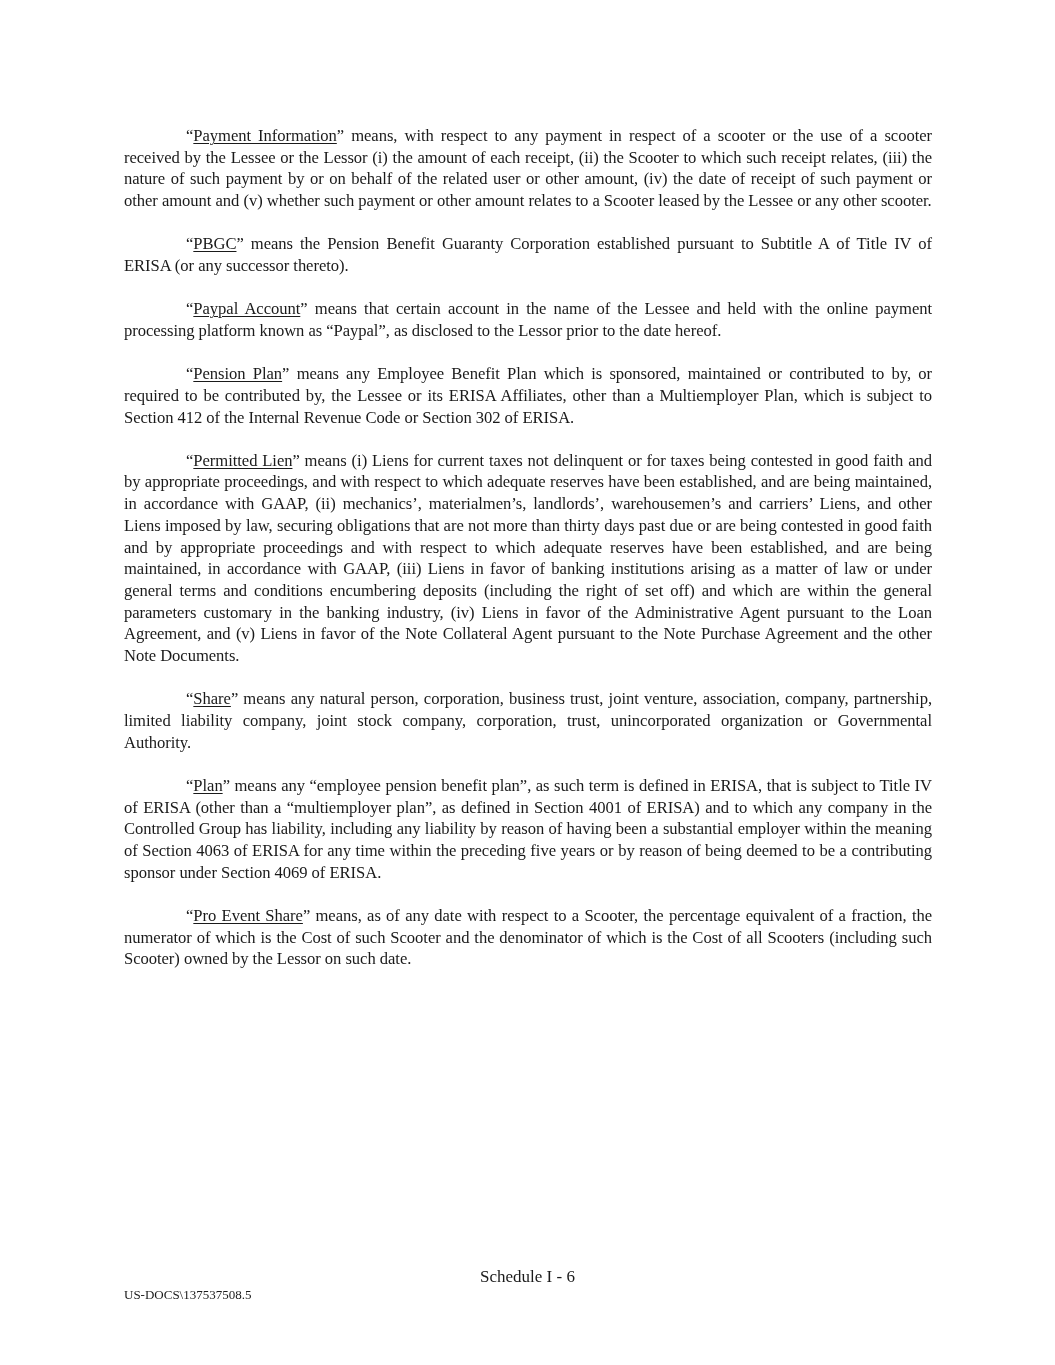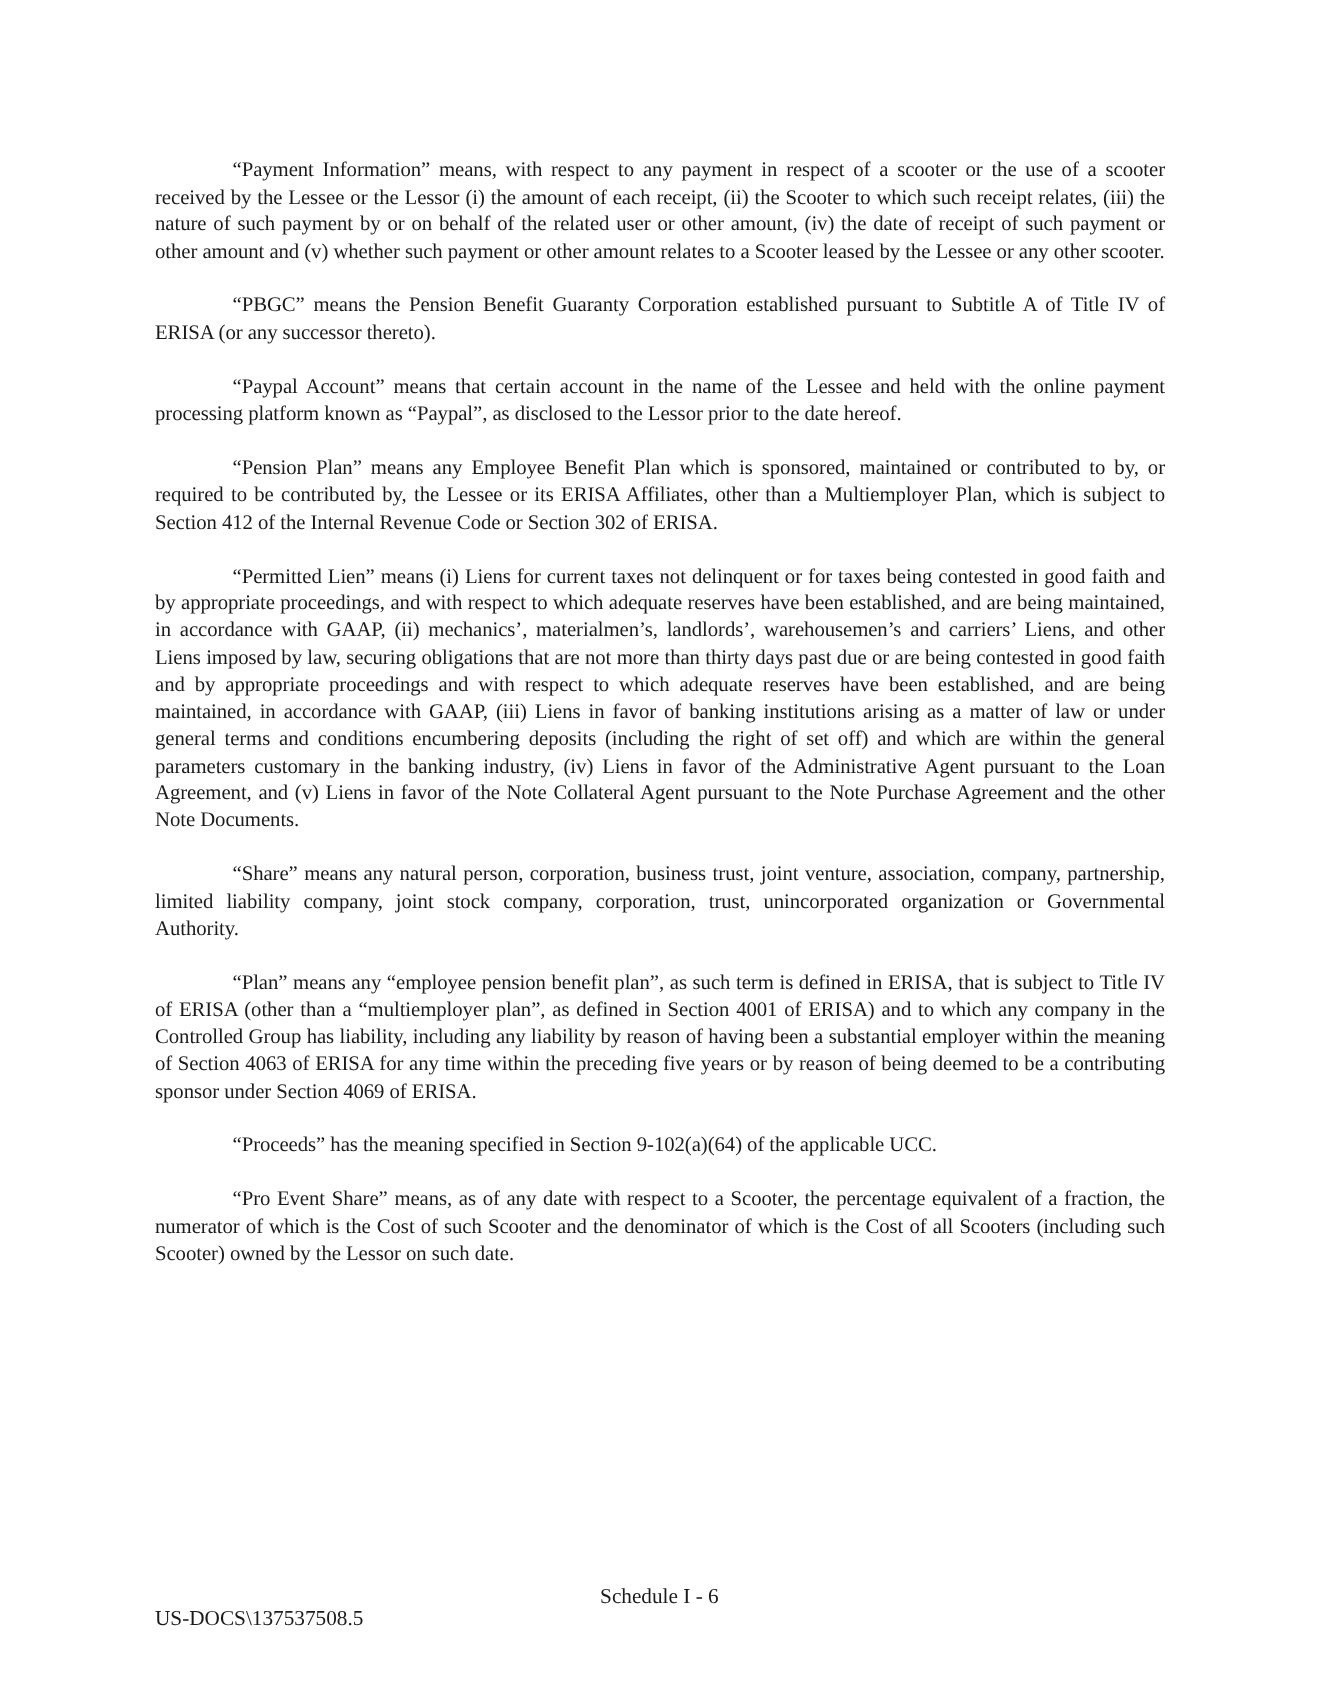--- a/index.html
+++ b/index.html
@@ -19,37 +19,38 @@
     }
     .definition {
       font-size: 16.6px;
       line-height: 21.7px;
       text-align: justify;
       text-indent: 62px;
       margin: 0 0 21.5px 0;
       letter-spacing: -0.05px;
     }
     .term {
+      text-decoration: underline;
       text-underline-offset: 2px;
       text-decoration-thickness: 1px;
     }
     .footer-page {
       position: absolute;
       left: 0;
       width: 1055px;
       top: 1267px;
       text-align: center;
       font-size: 17px;
       line-height: 20px;
     }
     .footer-doc {
       position: absolute;
       left: 124px;
       top: 1288px;
-      font-size: 17px;
+      font-size: 13px;
       line-height: 14px;
     }
   </style>
 </head>
 <body>
 
 <div class="page-content">
 
   <p class="definition"><span>“</span><span class="term">Payment Information</span><span>” means, with respect to any payment in respect of a scooter or the use of a scooter received by the Lessee or the Lessor (i) the amount of each receipt, (ii) the Scooter to which such receipt relates, (iii) the nature of such payment by or on behalf of the related user or other amount, (iv) the date of receipt of such payment or other amount and (v) whether such payment or other amount relates to a Scooter leased by the Lessee or any other scooter.</span></p>
 
@@ -60,20 +61,19 @@
   <p class="definition"><span>“</span><span class="term">Pension Plan</span><span>” means any Employee Benefit Plan which is sponsored, maintained or contributed to by, or required to be contributed by, the Lessee or its ERISA Affiliates, other than a Multiemployer Plan, which is subject to Section 412 of the Internal Revenue Code or Section 302 of ERISA.</span></p>
 
   <p class="definition"><span>“</span><span class="term">Permitted Lien</span><span>” means (i) Liens for current taxes not delinquent or for taxes being contested in good faith and by appropriate proceedings, and with respect to which adequate reserves have been established, and are being maintained, in accordance with GAAP, (ii) mechanics’, materialmen’s, landlords’, warehousemen’s and carriers’ Liens, and other Liens imposed by law, securing obligations that are not more than thirty days past due or are being contested in good faith and by appropriate proceedings and with respect to which adequate reserves have been established, and are being maintained, in accordance with GAAP, (iii) Liens in favor of banking institutions arising as a matter of law or under general terms and conditions encumbering deposits (including the right of set off) and which are within the general parameters customary in the banking industry, (iv) Liens in favor of the Administrative Agent pursuant to the Loan Agreement, and (v) Liens in favor of the Note Collateral Agent pursuant to the Note Purchase Agreement and the other Note Documents.</span></p>
 
   <p class="definition"><span>“</span><span class="term">Share</span><span>” means any natural person, corporation, business trust, joint venture, association, company, partnership, limited liability company, joint stock company, corporation, trust, unincorporated organization or Governmental Authority.</span></p>
 
   <p class="definition"><span>“</span><span class="term">Plan</span><span>” means any “employee pension benefit plan”, as such term is defined in ERISA, that is subject to Title IV of ERISA (other than a “multiemployer plan”, as defined in Section 4001 of ERISA) and to which any company in the Controlled Group has liability, including any liability by reason of having been a substantial employer within the meaning of Section 4063 of ERISA for any time within the preceding five years or by reason of being deemed to be a contributing sponsor under Section 4069 of ERISA.</span></p>
 
 
 
-  <p class="definition"><span>“</span><span class="term">Proceeds</span><span>” has the meaning specified in Section 9-102(a)(64) of the applicable UCC.</span></p>
 
   <p class="definition"><span>“</span><span class="term">Pro Event Share</span><span>” means, as of any date with respect to a Scooter, the percentage equivalent of a fraction, the numerator of which is the Cost of such Scooter and the denominator of which is the Cost of all Scooters (including such Scooter) owned by the Lessor on such date.</span></p>
 
 </div>
 
 <div class="footer-page">Schedule I - 6</div>
 <div class="footer-doc">US-DOCS\137537508.5</div>
 
 </body></html>

